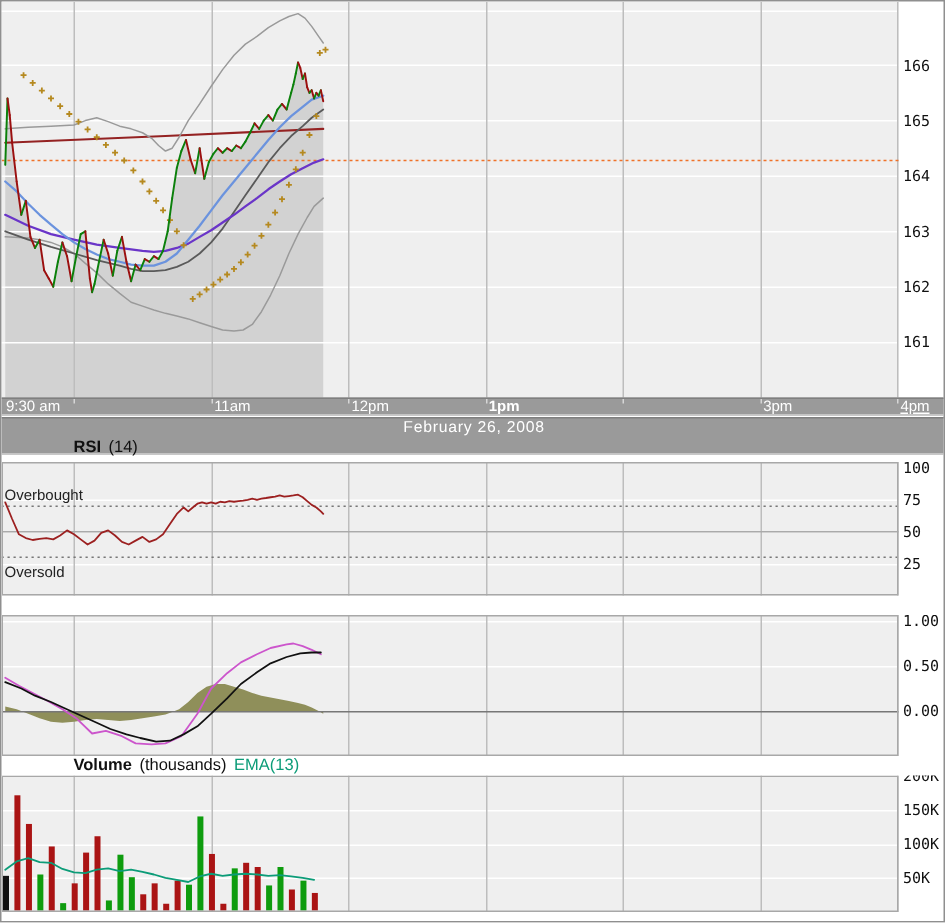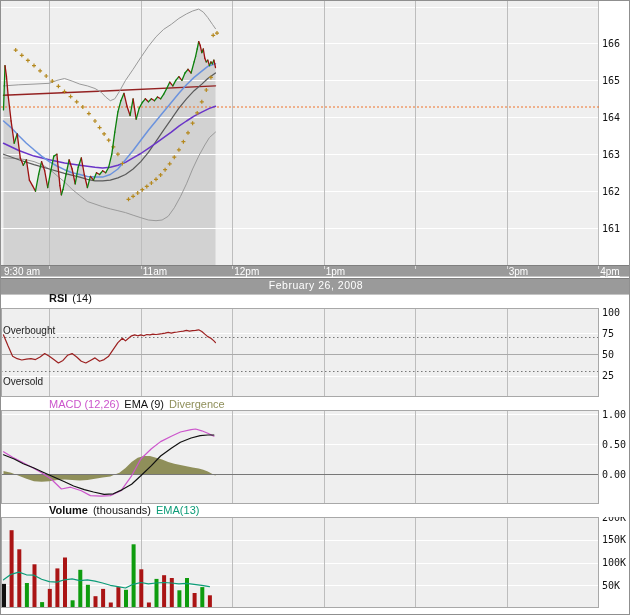--- a/index.html
+++ b/index.html
@@ -11,21 +11,21 @@
   svg{position:absolute;left:0;display:block;}
   #svg-price{top:0;}
   #svg-rsi{top:307px;}
   #svg-macd{top:409px;}
   #svg-vol{top:516px;}
   .band{
     position:absolute;left:0;width:630px;box-sizing:border-box;
     background:#9a9a9a;border-top:1px solid #7f7f7f;border-bottom:1px solid #c4c4c4;
   }
   .time-band{top:264px;height:12px;}
-  .date-band{top:277px;height:17px;text-align:center;color:#fff;font-size:10.5px;line-height:12px;letter-spacing:0.5px;}
+  .date-band{top:277px;height:25px;text-align:center;color:#fff;font-size:10.5px;line-height:12px;letter-spacing:0.5px;}
   .tlabel{position:absolute;top:1px;color:#fff;font-size:10px;line-height:10px;white-space:nowrap;}
   .btick{position:absolute;top:0;width:1px;height:3px;background:#d6d6d6;}
   .panel-title{position:absolute;left:3px;height:14px;font-size:11px;line-height:13px;white-space:nowrap;padding-left:45px;}
   .panel-title span{margin-right:5px;}
   #rsi-title{top:291px;}
   #macd-title{top:397px;}
   #vol-title{top:503px;}
   .b{font-weight:bold;}
 </style>
 </head>
@@ -193,21 +193,21 @@
       <div class="btick" style="left: 48px;"></div>
       <div class="btick" style="left: 140px;"></div>
       <div class="btick" style="left: 231px;"></div>
       <div class="btick" style="left: 323px;"></div>
       <div class="btick" style="left: 414px;"></div>
       <div class="btick" style="left: 506px;"></div>
       <div class="btick" style="left: 597px;"></div>
       <span class="tlabel" style="left: 3px;">9:30 am</span>
       <span class="tlabel" style="left: 141.75px;">11am</span>
       <span class="tlabel" style="left: 233.25px;">12pm</span>
-      <span class="tlabel" style="left: 324.75px;">1pm</span>
+      <span class="tlabel" style="left: 324.75px; font-weight: bold;">1pm</span>
       <span class="tlabel" style="left: 416.25px; margin-top: 37px;">2pm</span>
       <span class="tlabel" style="left: 507.75px;">3pm</span>
       <span class="tlabel" style="left: 599.25px; text-decoration: underline;">4pm</span>
     </div>
   <div class="band date-band">
     <span>February 26, 2008</span>
   </div>
 
   <div class="panel-title" id="rsi-title"><span class="b" style="color: rgb(17, 17, 17);">RSI</span><span style="color: rgb(17, 17, 17);">(14)</span></div>
   <svg id="svg-rsi" width="630" height="90">
@@ -228,21 +228,20 @@
       <polyline points="2.5,26.9 7.1,38.0 11.6,48.2 16.2,50.7 20.8,52.0 25.4,51.2 29.9,50.7 34.5,51.6 39.1,49.0 43.7,45.6 48.3,48.2 52.8,51.6 57.4,55.0 62.0,52.4 66.5,47.3 71.1,45.6 75.7,49.0 80.3,53.3 84.8,55.0 89.4,52.4 94.0,49.9 98.6,53.3 103.1,51.6 107.7,48.2 112.3,41.4 116.9,34.6 121.4,30.3 124.5,32.9 127.5,30.3 130.6,27.8 133.7,26.9 136.7,27.8 139.8,26.9 142.8,27.8 145.8,26.5 148.9,26.9 151.9,26.1 155.0,26.5 158.0,26.1 161.1,25.7 164.1,25.2 167.2,24.4 170.3,25.2 173.3,24.4 176.3,24.0 179.4,23.5 182.4,23.1 185.5,22.3 188.5,23.1 191.6,22.7 194.6,22.3 197.7,21.8 200.8,23.5 203.8,26.1 206.8,28.6 209.9,30.3 212.9,32.9 214.5,34.6" fill="none" stroke="#9c2020" stroke-width="1.2" stroke-linejoin="round" stroke-linecap="round"></polyline>
       <rect x="0.5" y="0.5" width="597" height="88" fill="none" stroke="#a8a8a8" stroke-width="1"></rect>
       <text x="601" y="7.5" fill="#111111" font-family="&quot;DejaVu Sans Mono&quot;, monospace" font-size="10">100</text>
       <text x="601" y="28.7" fill="#111111" font-family="&quot;DejaVu Sans Mono&quot;, monospace" font-size="10">75</text>
       <text x="601" y="50.0" fill="#111111" font-family="&quot;DejaVu Sans Mono&quot;, monospace" font-size="10">50</text>
       <text x="601" y="71.2" fill="#111111" font-family="&quot;DejaVu Sans Mono&quot;, monospace" font-size="10">25</text>
       <text x="2" y="25.5" fill="#222" font-family="&quot;Liberation Sans&quot;, sans-serif" font-size="10">Overbought</text>
       <text x="2" y="76.5" fill="#222" font-family="&quot;Liberation Sans&quot;, sans-serif" font-size="10">Oversold</text>
     </svg>
 
-  <div class="panel-title" id="macd-title"><span style="color: rgb(204, 85, 204);">MACD (12,26)</span><span style="color: rgb(17, 17, 17);">EMA (9)</span><span style="color: rgb(143, 143, 90);">Divergence</span></div>
   <svg id="svg-macd" width="630" height="95">
       <rect x="0" y="0" width="598" height="94" fill="#efefef"></rect>
       <line x1="0" y1="4.5" x2="598" y2="4.5" stroke="#ffffff" stroke-width="1"></line>
       <line x1="0" y1="34.5" x2="598" y2="34.5" stroke="#ffffff" stroke-width="1"></line>
       <line x1="48.5" y1="0" x2="48.5" y2="94" stroke="#bdbdbd" stroke-width="1"></line>
       <line x1="140.5" y1="0" x2="140.5" y2="94" stroke="#bdbdbd" stroke-width="1"></line>
       <line x1="231.5" y1="0" x2="231.5" y2="94" stroke="#bdbdbd" stroke-width="1"></line>
       <line x1="323.5" y1="0" x2="323.5" y2="94" stroke="#bdbdbd" stroke-width="1"></line>
       <line x1="414.5" y1="0" x2="414.5" y2="94" stroke="#bdbdbd" stroke-width="1"></line>
       <line x1="506.5" y1="0" x2="506.5" y2="94" stroke="#bdbdbd" stroke-width="1"></line>

